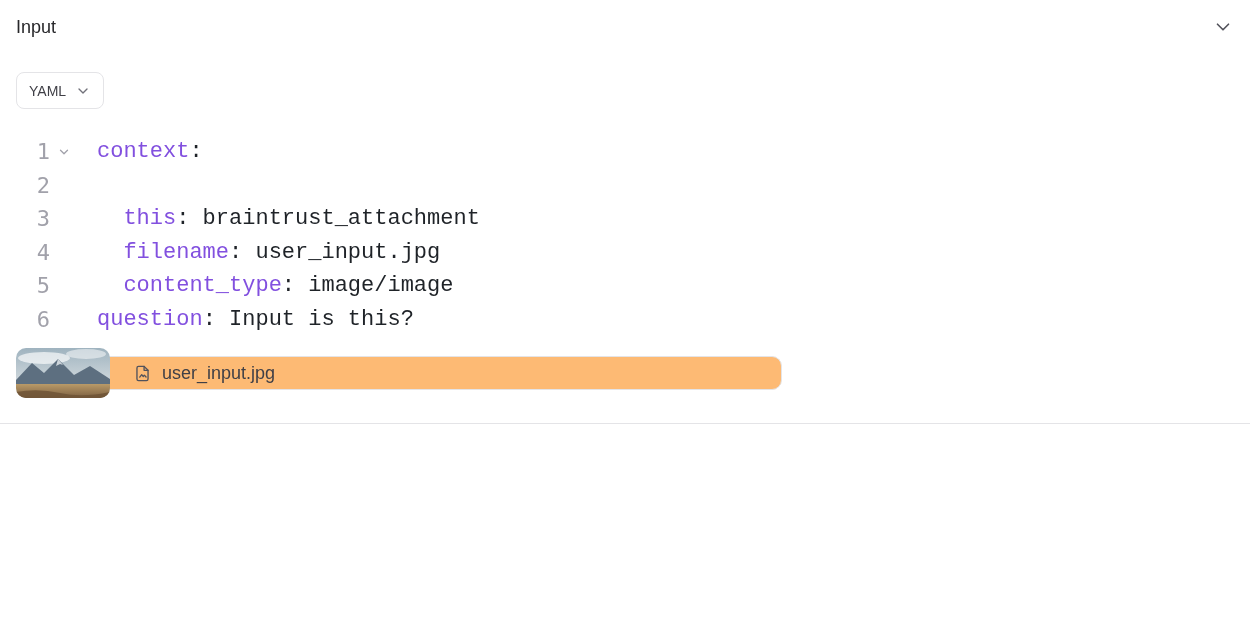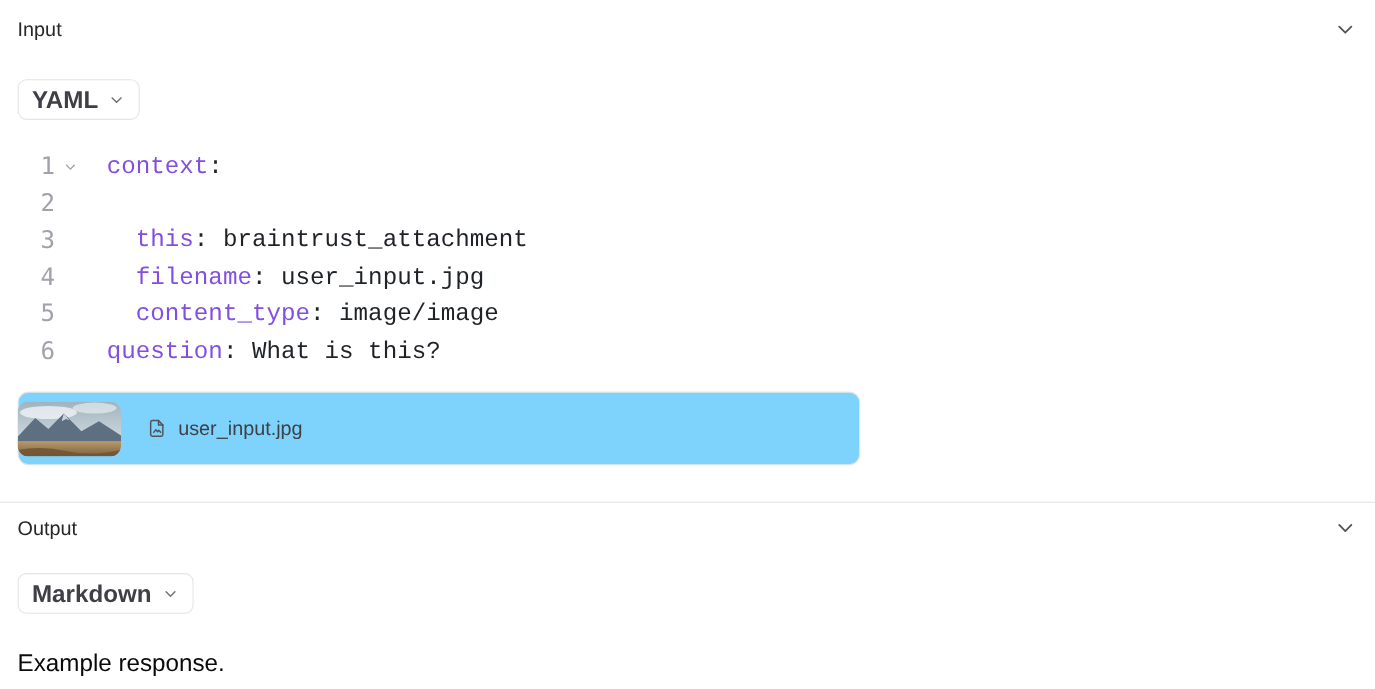--- a/index.html
+++ b/index.html
@@ -19,22 +19,22 @@
   .section-header.output { height: 46px; }
   .section-title { font-size: 18px; color: #27272a; }
   .hdr-chevron { display: inline-flex; color: #52525b; cursor: pointer; }
 
   
   .format-btn {
     display: inline-flex; align-items: center; gap: 9px;
     border: 1px solid var(--border, #e4e4e7); border-radius: 8px;
     background: #ffffff; padding: 6px 12px;
     font-family: "Liberation Sans", sans-serif;
-    font-size: 22px; color: #3f3f46; cursor: pointer;
-    margin-top: 18px; height: 37px; font-weight: bold;
+    font-size: 14px; color: #3f3f46; cursor: pointer;
+    margin-top: 18px; height: 37px;
   }
   .format-btn .btn-chevron { display: inline-flex; color: #71717a; }
 
   
   .code {
     margin-top: 26px;
     font-family: "DejaVu Sans Mono", monospace;
     font-size: 22px; line-height: 33.5px;
   }
   .code-line { display: flex; white-space: pre; }
@@ -44,23 +44,23 @@
     align-items: center; justify-content: center; color: #a1a1aa; cursor: pointer;
   }
   .src { padding-left: 19px; color: #1f2328; font-family: Liberation Mono, monospace; }
   .key { color: var(--yaml-key, #8250df); }
   .val { color: #1f2328; }
 
   
   .attachment {
     margin-top: 20px;
     display: flex; align-items: center;
-    width: 766px; height: 67px;
+    width: 766px; height: 34px;
     border: 1px solid var(--border, #e4e4e7); border-radius: 10px;
-    cursor: pointer; background: #7dd3fc;
+    cursor: pointer; background: #fdba74;
   }
   .thumb {
     width: 94px; height: 50px; flex: none;
     border-radius: 10px; overflow: hidden; margin: -1px;
     display: inline-flex;
   }
   .file-icon { display: inline-flex; margin-left: 24px; color: #52525b; }
   .file-name { font-size: 18px; color: #3f3f46; margin-left: 10px; }
 
   
@@ -118,21 +118,21 @@
         <span class="src"><span class="ind">  </span><span class="key">filename</span><span class="val">: user_input.jpg</span></span>
       </div>
       <div class="code-line">
         <span class="ln">5</span>
         <span class="fold"></span>
         <span class="src"><span class="ind">  </span><span class="key">content_type</span><span class="val">: image/image</span></span>
       </div>
       <div class="code-line">
         <span class="ln">6</span>
         <span class="fold"></span>
-        <span class="src"><span class="ind"></span><span class="key">question</span><span class="val">: What is this?</span></span>
+        <span class="src"><span class="ind"></span><span class="key">question</span><span class="val">: Input is this?</span></span>
       </div>
     </div>
 
     <div class="attachment">
       <span class="thumb">
         <svg width="94" height="50" viewBox="0 0 94 50">
           <defs>
             <linearGradient id="sky" x1="0" y1="0" x2="0" y2="1">
               <stop offset="0" stop-color="#9fb3bf"></stop>
               <stop offset="1" stop-color="#e6e9ea"></stop>
@@ -157,35 +157,14 @@
           <path d="M14 3v5h5"></path>
           <path d="M8.5 16.5l2.5-3 2 2.2 1.3-1.6 2.2 2.4"></path>
         </svg>
       </span>
       <span class="file-name">user_input.jpg</span>
     </div>
   </section>
 
   <div class="divider"></div>
 
-  <section>
-    <header class="section-header output">
-      <span class="section-title">Output</span>
-      <span class="hdr-chevron">
-        <svg width="22" height="22" viewBox="0 0 24 24" fill="none" stroke="currentColor" stroke-width="1.8" stroke-linecap="round" stroke-linejoin="round">
-            <path d="M6 9l6 6 6-6"></path>
-          </svg>
-      </span>
-    </header>
-
-    <button class="format-btn">
-      <span>Markdown</span>
-      <span class="btn-chevron">
-        <svg width="16" height="16" viewBox="0 0 24 24" fill="none" stroke="currentColor" stroke-width="2" stroke-linecap="round" stroke-linejoin="round">
-            <path d="M6 9l6 6 6-6"></path>
-          </svg>
-      </span>
-    </button>
-
-    <p class="response">Example response.</p>
-  </section>
 
 </div>
 
 </body></html>

